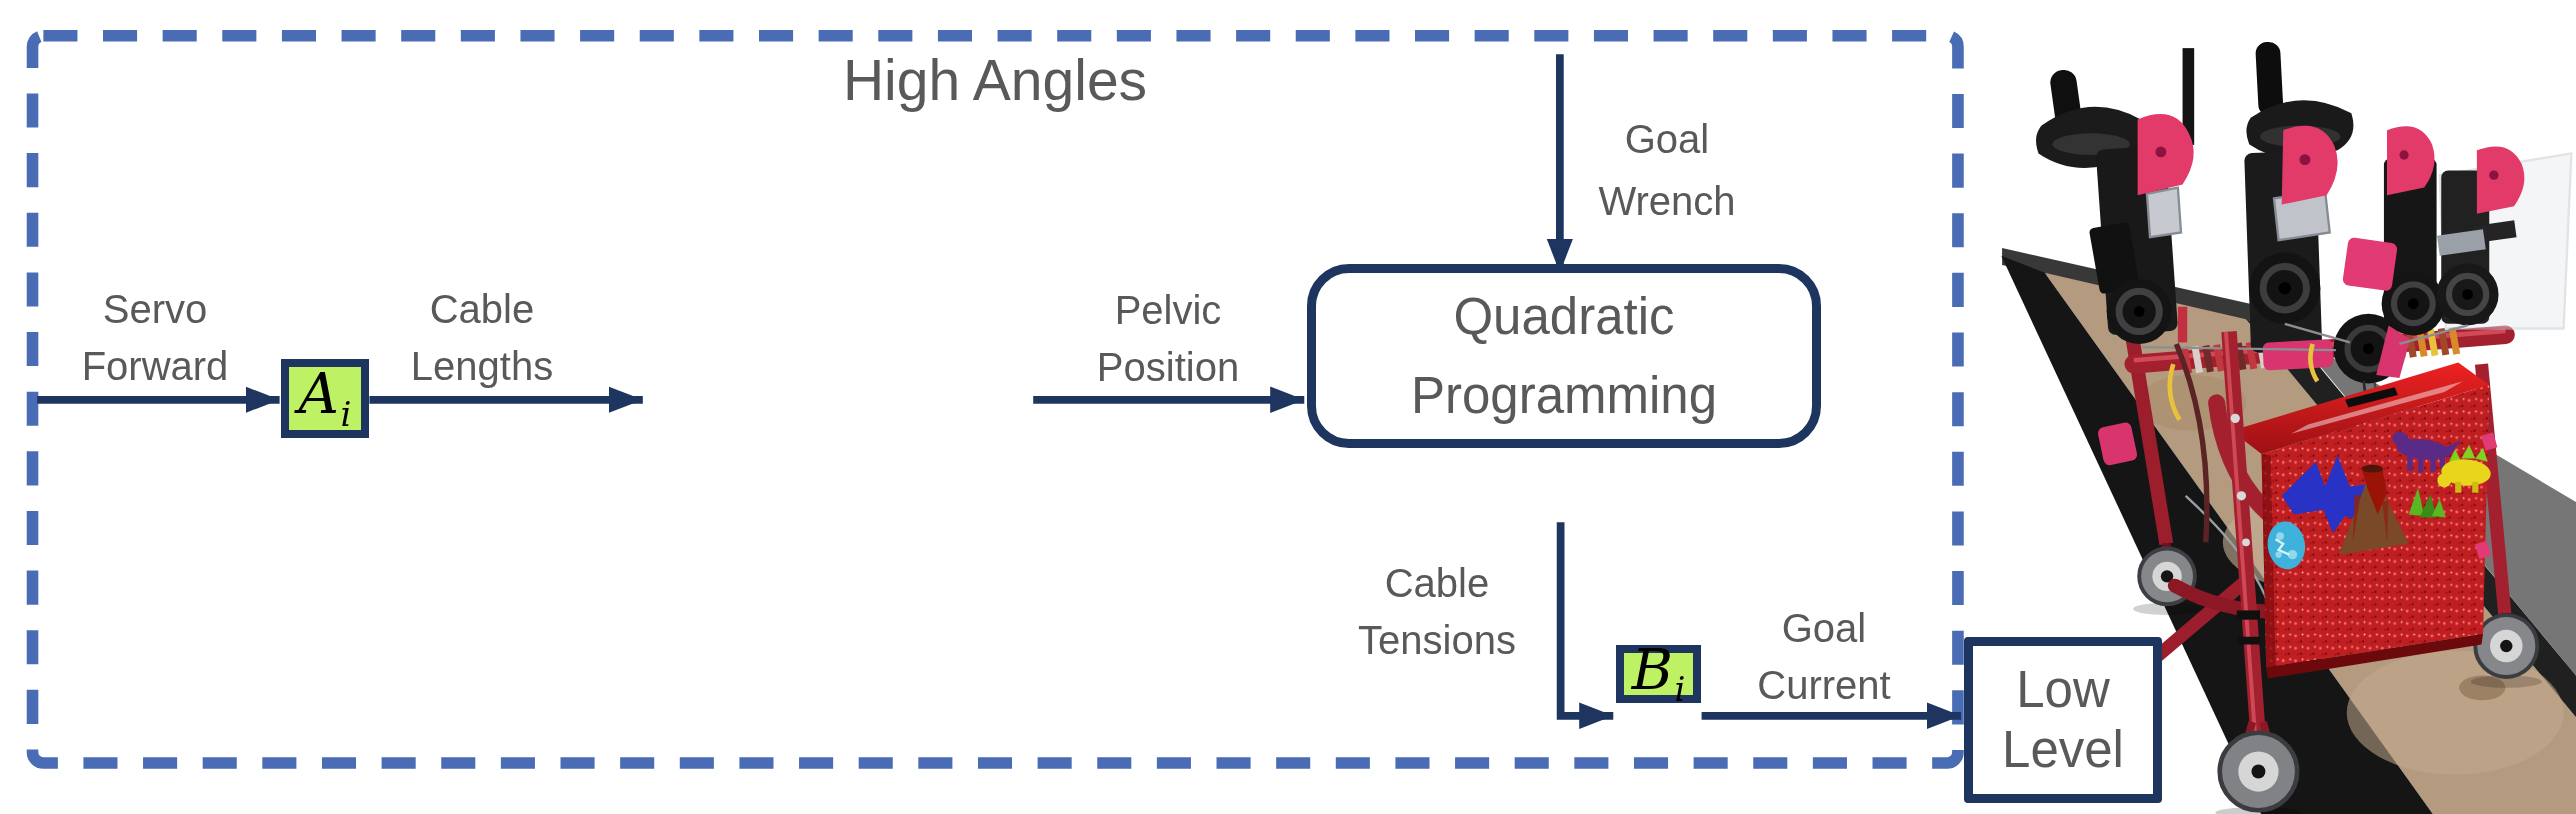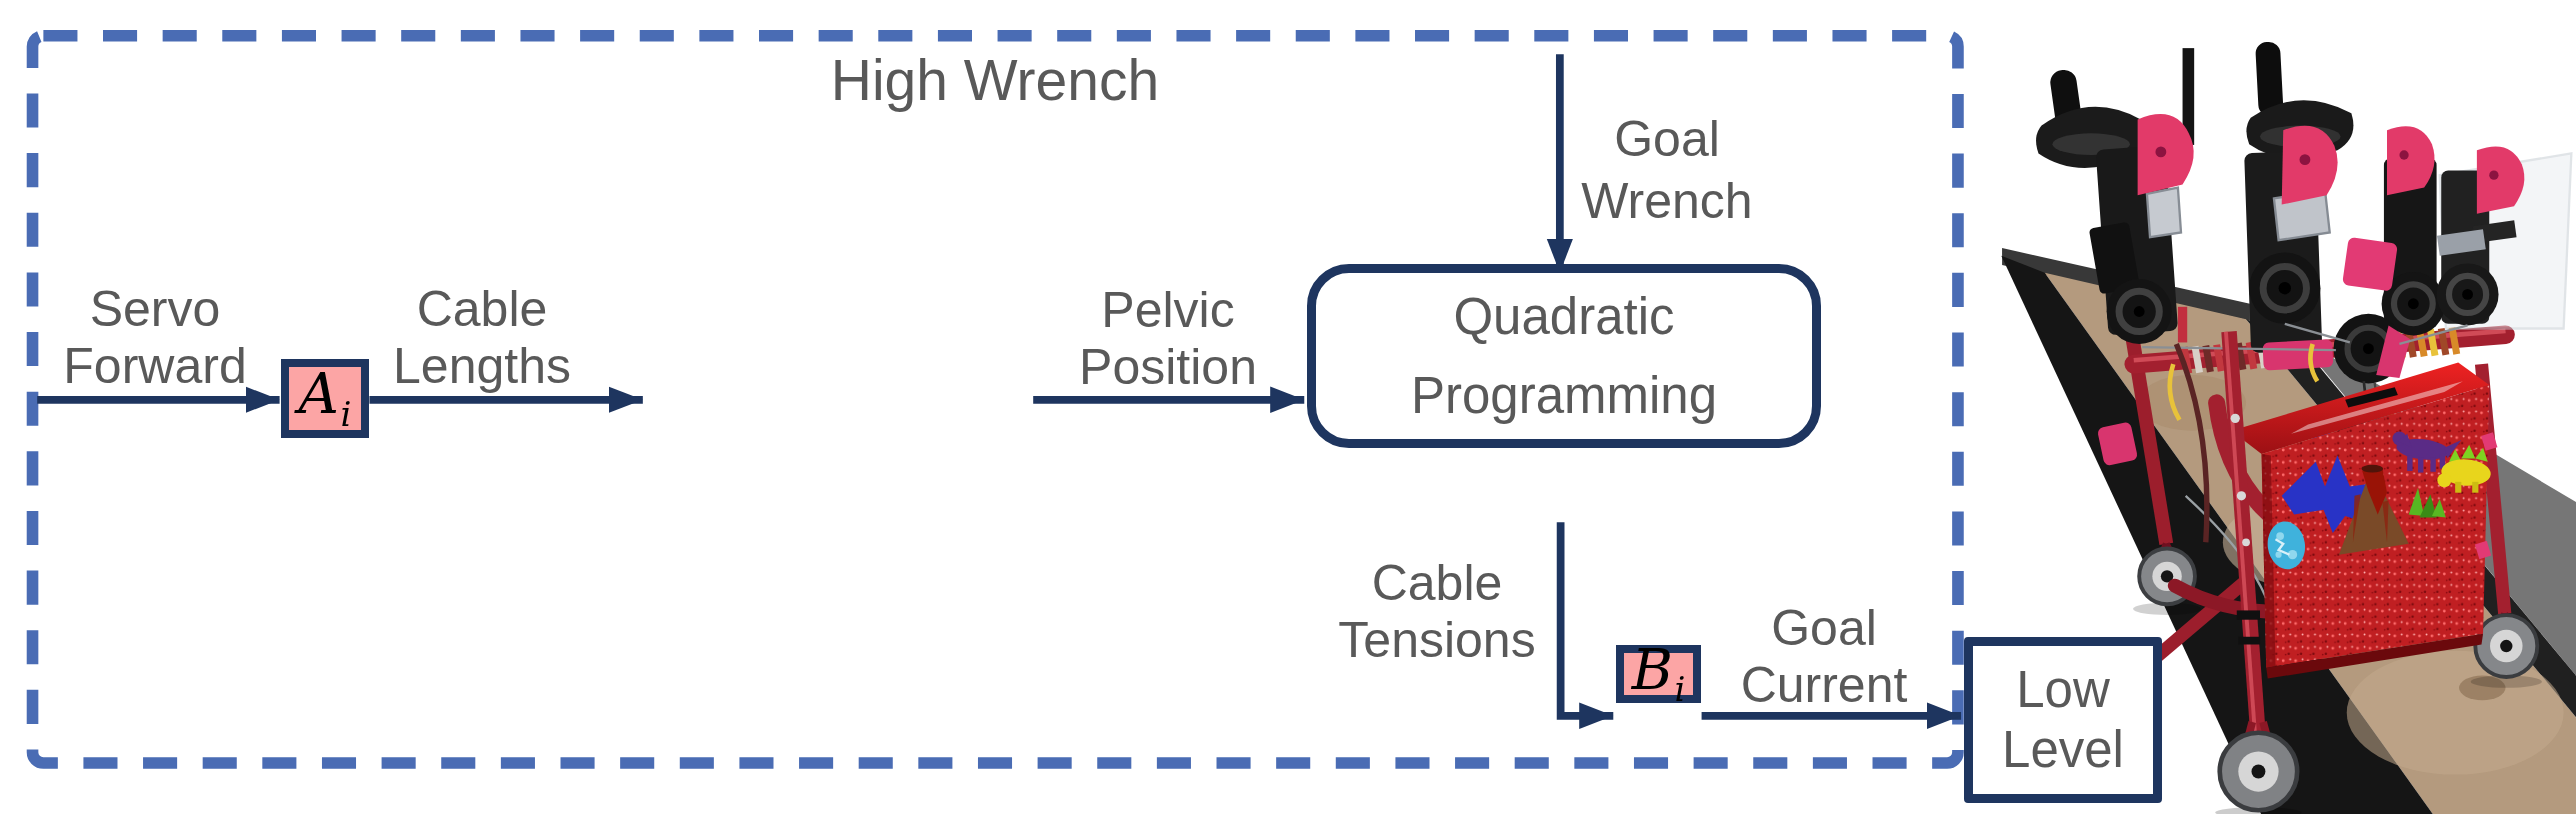--- a/index.html
+++ b/index.html
@@ -12,31 +12,31 @@
     --c-belt_tan:#b49a7e;
     --c-rail_black:#151515;
     --c-wheel_gray:#85878a;
   }
   html,body{margin:0;padding:0;background:#ffffff;}
   body{width:2576px;height:815px;position:relative;overflow:hidden;
        font-family:"Liberation Sans",sans-serif;}
   #stage{position:absolute;left:0;top:0;width:2576px;height:815px;}
   svg.layer{position:absolute;left:0;top:0;}
   .lbl{position:absolute;transform:translate(-50%,-50%);
-       color:var(--c-label_text);font-size:50px;line-height:57px;
+       color:var(--c-label_text);font-size:40px;line-height:57px;
        text-align:center;white-space:pre-line;}
   .title{font-size:57px;line-height:62px;}
   .lh80{line-height:62px;}
   .blockbox{position:absolute;box-sizing:border-box;background:#fff;
        border:9.3px solid var(--c-solid_border);border-radius:42px;
        display:flex;align-items:center;justify-content:center;
        color:var(--c-label_text);font-size:51px;line-height:79px;
        text-align:center;white-space:pre-line;}
   .lowbox{border-radius:4px;line-height:60px;}
-  .gainbox{position:absolute;box-sizing:border-box;background:#fca5a5;
+  .gainbox{position:absolute;box-sizing:border-box;background:#bef264;
        border:8.5px solid var(--c-solid_border);border-radius:0;
        display:flex;align-items:center;justify-content:center;
        color:#000;font-family:"DejaVu Serif",serif;font-style:italic;
        font-size:56px;line-height:1;}
   .gainbox sub{font-size:34px;line-height:1;margin-left:1.5px;}
   .dashrect{stroke:var(--c-dashed_border);}
   .arrow{stroke:var(--c-solid_border);stroke-width:10;fill:none;}
   #ah path{fill:var(--c-solid_border);}
 </style>
 </head>
@@ -270,21 +270,21 @@
   <g>
     <path class="arrow" d="M48,516 H361" marker-end="url(#ah)"></path>
     <path class="arrow" d="M477,516 H830" marker-end="url(#ah)"></path>
     <path class="arrow" d="M1334,516 H1684" marker-end="url(#ah)"></path>
     <path class="arrow" d="M2014,70 V352" marker-end="url(#ah)"></path>
     <path class="arrow" d="M2015,674 V924 H2083" marker-end="url(#ah)"></path>
     <path class="arrow" d="M2197,924 H2532" marker-end="url(#ah)"></path>
   </g>
 </svg>
 
-<div class="lbl title" style="left:995px;top:80px">High Wrench</div>
+<div class="lbl title" style="left:995px;top:80px">High Angles</div>
 
 <div class="lbl" style="left:155px;top:338px">Servo
 Forward</div>
 
 <div class="lbl" style="left:482px;top:338px">Cable
 Lengths</div>
 
 <div class="lbl" style="left:1168px;top:339px">Pelvic
 Position</div>
 

